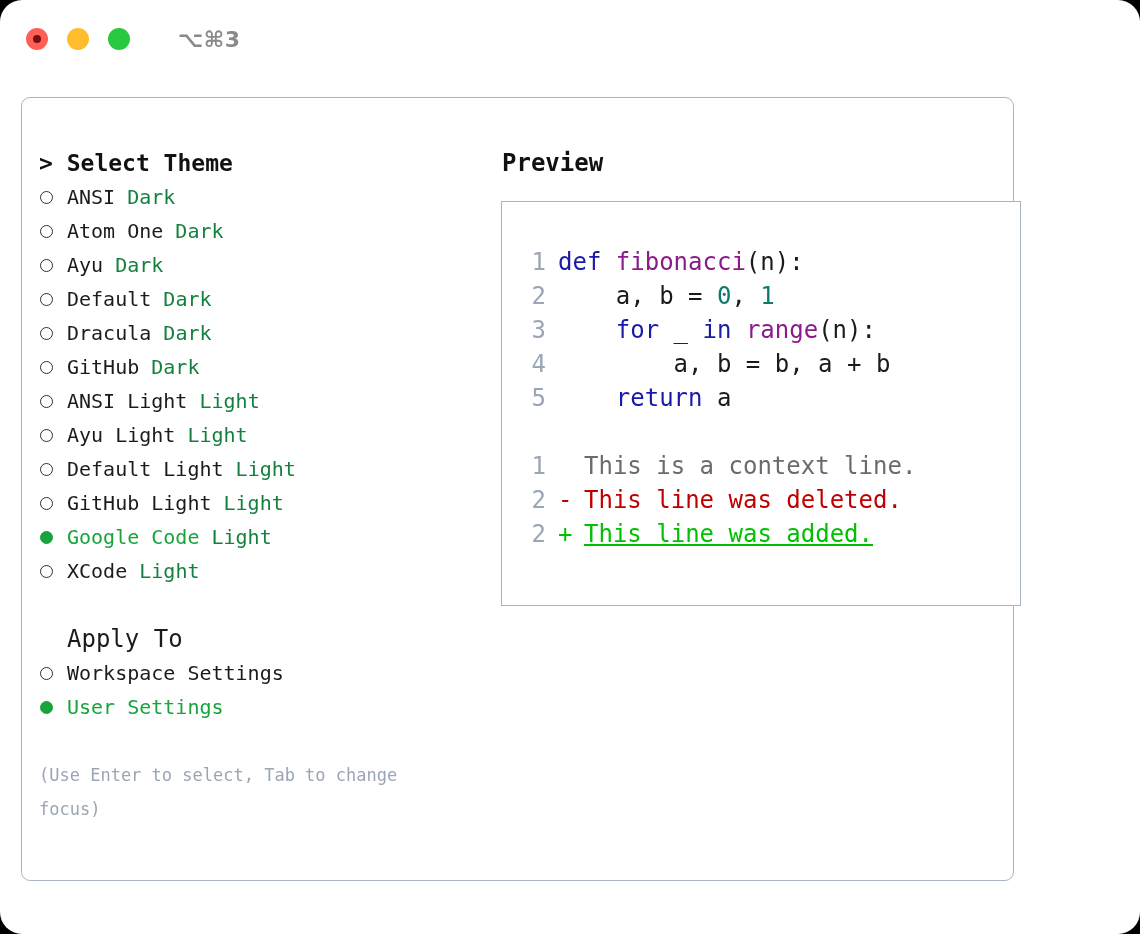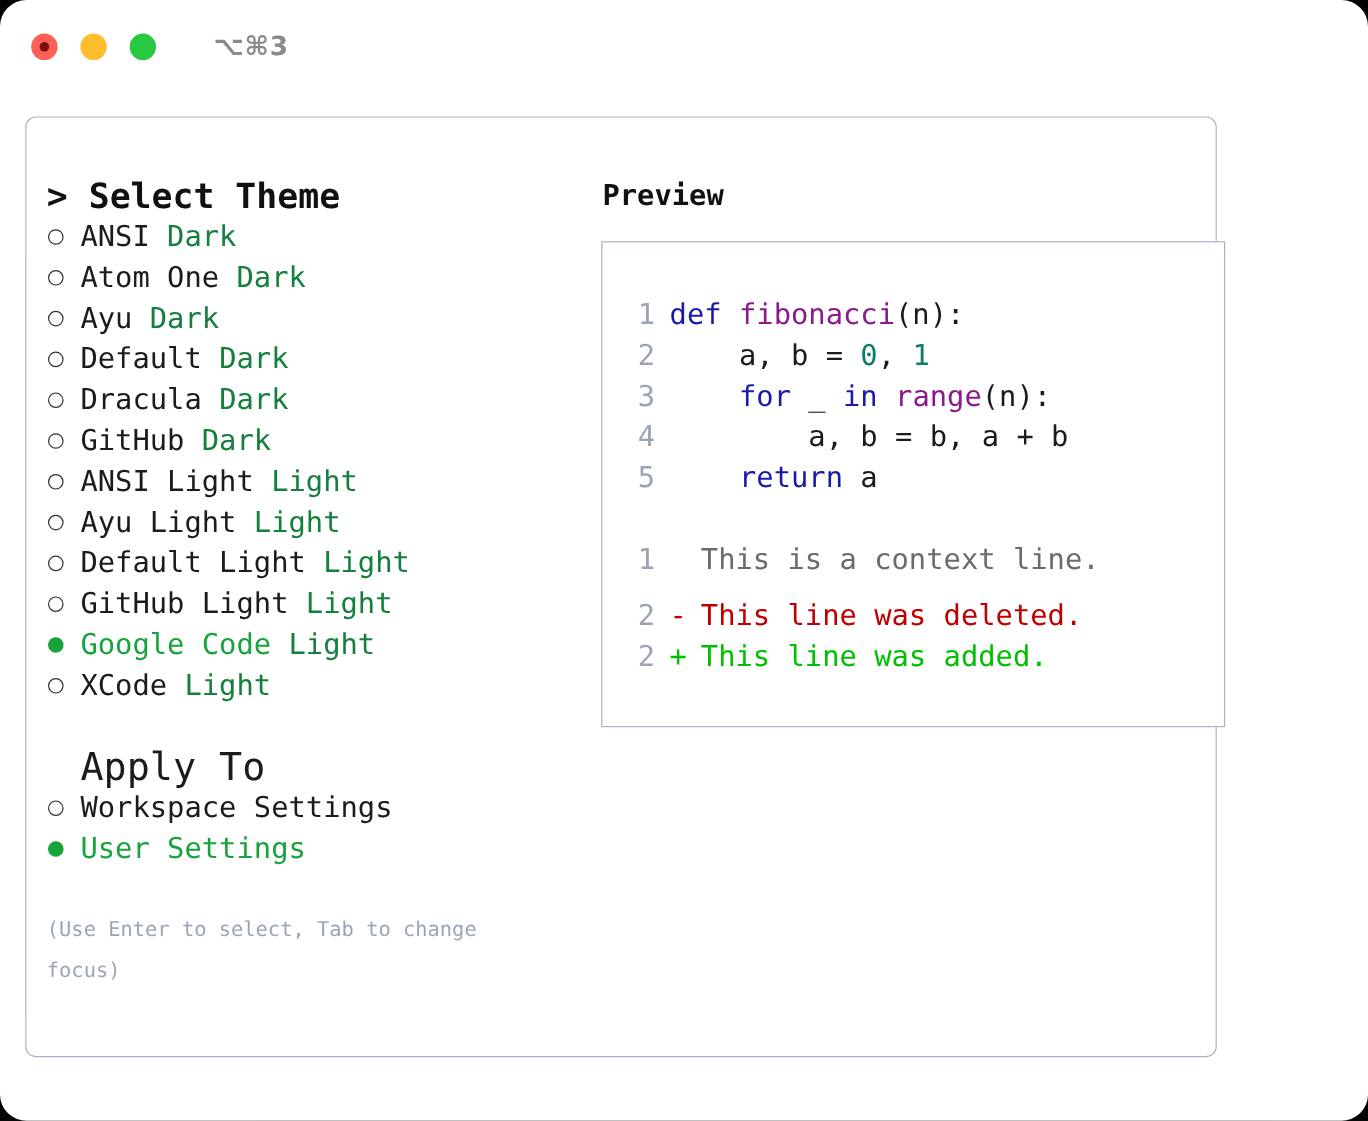--- a/index.html
+++ b/index.html
@@ -67,42 +67,42 @@
     inset: 0;
     padding: 48px 0 0 17px;
     display: flex;
   }
 
   .col-left  { width: 462px; flex: none; }
   .col-right { flex: 1; }
 
   
   .heading {
-    font-size: 29px;
+    font-size: 23px;
     font-weight: 700;
     color: #111111;
     line-height: 34px;
     white-space: pre;
   }
 
   .subheading {
-    font-size: 32px;
+    font-size: 24px;
     font-weight: 400;
     color: #1b1b1b;
     line-height: 34px;
     white-space: pre;
     padding-left: 28px;
   }
 
   
   .opt {
     display: flex;
     align-items: center;
     line-height: 34px;
-    font-size: 24px;
+    font-size: 20px;
     white-space: pre;
   }
   .bullet {
     width: 28px;
     flex: none;
     display: inline-flex;
     align-items: center;
     height: 34px;
   }
   .bullet i {
@@ -159,22 +159,22 @@
   .tok-fn   { color: #8b1a8b; }
   .tok-num  { color: #0e7a6e; }
   .tok-pl   { color: #1b1b1b; }
 
   .diff-gap { height: 34px; }
   .code .mark {
     display: inline-block;
     width: 26px;
   }
   .diff-ctx { color: #6b6b6b; }
-  .diff-del { color: #c00000; margin-top: 13px; }
-  .diff-add { color: #00c000; }
+  .diff-del { color: #c00000; }
+  .diff-add { color: #00c000; text-decoration: underline; }
 </style>
 </head>
 <body>
 
 <div class="window">
 
   <div class="titlebar">
     <div class="lights">
       <span class="light red">
           <i class="dot"></i>

